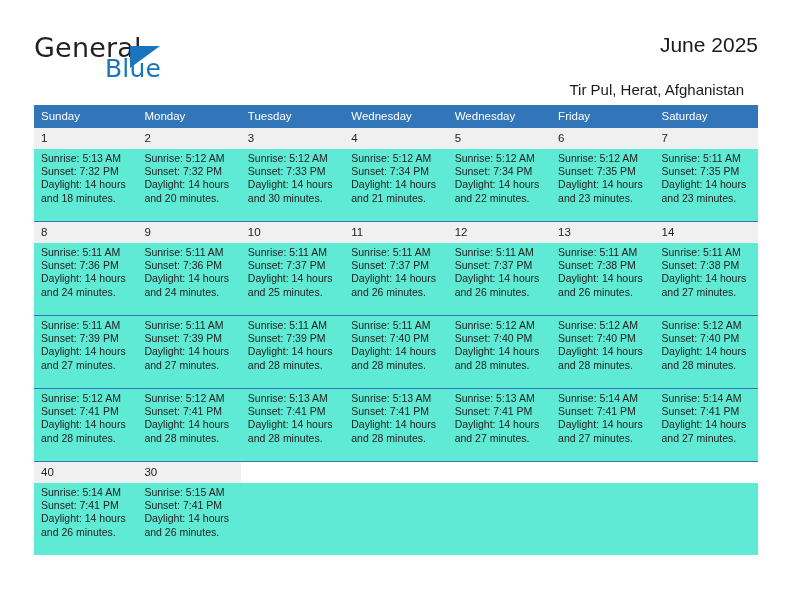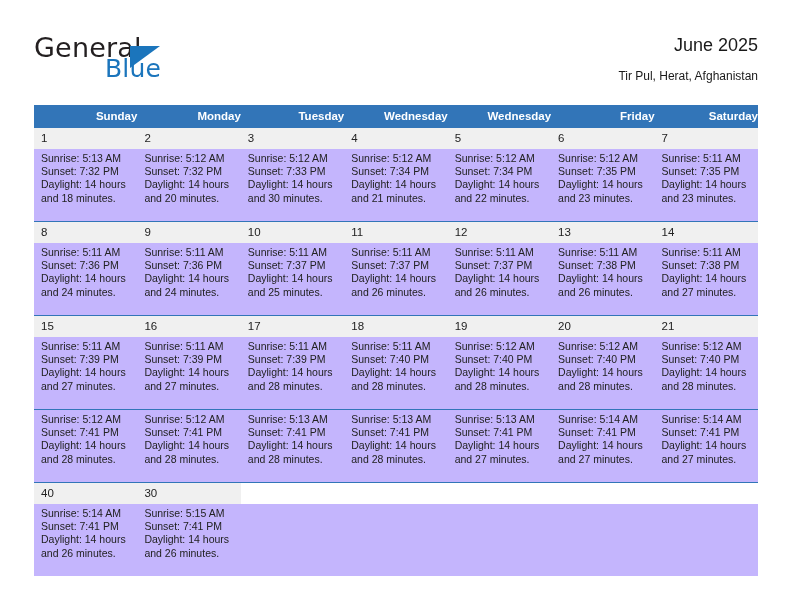--- a/index.html
+++ b/index.html
@@ -65,53 +65,53 @@
     border-bottom: 22px solid transparent;
   }
 
   .title-block {
     position: absolute;
     right: 0;
     top: 0;
     text-align: right;
   }
   .cal-title {
-    font-size: 18px;
+    font-size: 21px;
     color: #1a1a1a;
     line-height: 34px;
     white-space: nowrap;
     font-weight: normal;
     margin: 0;
   }
   .cal-subtitle {
-    font-size: 12px;
+    font-size: 15px;
     color: #1a1a1a;
     line-height: 22px;
     white-space: nowrap;
-    margin: 0;
+    margin: 14px;
     padding-top: 3px;
   }
 
   
   .calendar {
     position: absolute;
     left: 34px;
     top: 105px;
     width: 724px;
     border-collapse: collapse;
     table-layout: fixed;
   }
   .calendar col { width: 103.43px; }
 
   .dow-row th {
     background: #3275b8;
     color: #ffffff;
     font-size: 11.5px;
-    font-weight: bold;
-    text-align: right;
+    font-weight: normal;
+    text-align: left;
     padding: 5px 0 5px 7px;
     height: 13px;
     line-height: 13px;
     border: none;
   }
 
   .week-sep td {
     padding: 0;
     height: 1px;
     line-height: 1px;
@@ -125,21 +125,21 @@
     color: #222222;
     padding: 4px 0 4px 7px;
     height: 13px;
     line-height: 13px;
     vertical-align: top;
     border: none;
   }
   .daynum-row td.empty { background: #ffffff; }
 
   .info-row td {
-    background: #c4b5fd;
+    background: #5eead4;
     font-size: 10.5px;
     color: #222222;
     padding: 3px 6px 0 7px;
     line-height: 13.2px;
     vertical-align: top;
     height: 69px;
     border: none;
   }
   .info-row td .line { white-space: nowrap; }
 </style>
@@ -295,29 +295,20 @@
           <div class="line">Sunset: 7:38 PM</div>
           <div class="line">Daylight: 14 hours</div>
           <div class="line">and 27 minutes.</div>
         </td>
       </tr>
 
       <tr class="week-sep">
           <td colspan="7"></td>
         </tr>
 
-      <tr class="daynum-row">
-        <td>15</td>
-        <td>16</td>
-        <td>17</td>
-        <td>18</td>
-        <td>19</td>
-        <td>20</td>
-        <td>21</td>
-      </tr>
       <tr class="info-row">
         <td>
           <div class="line">Sunrise: 5:11 AM</div>
           <div class="line">Sunset: 7:39 PM</div>
           <div class="line">Daylight: 14 hours</div>
           <div class="line">and 27 minutes.</div>
         </td>
         <td>
           <div class="line">Sunrise: 5:11 AM</div>
           <div class="line">Sunset: 7:39 PM</div>

